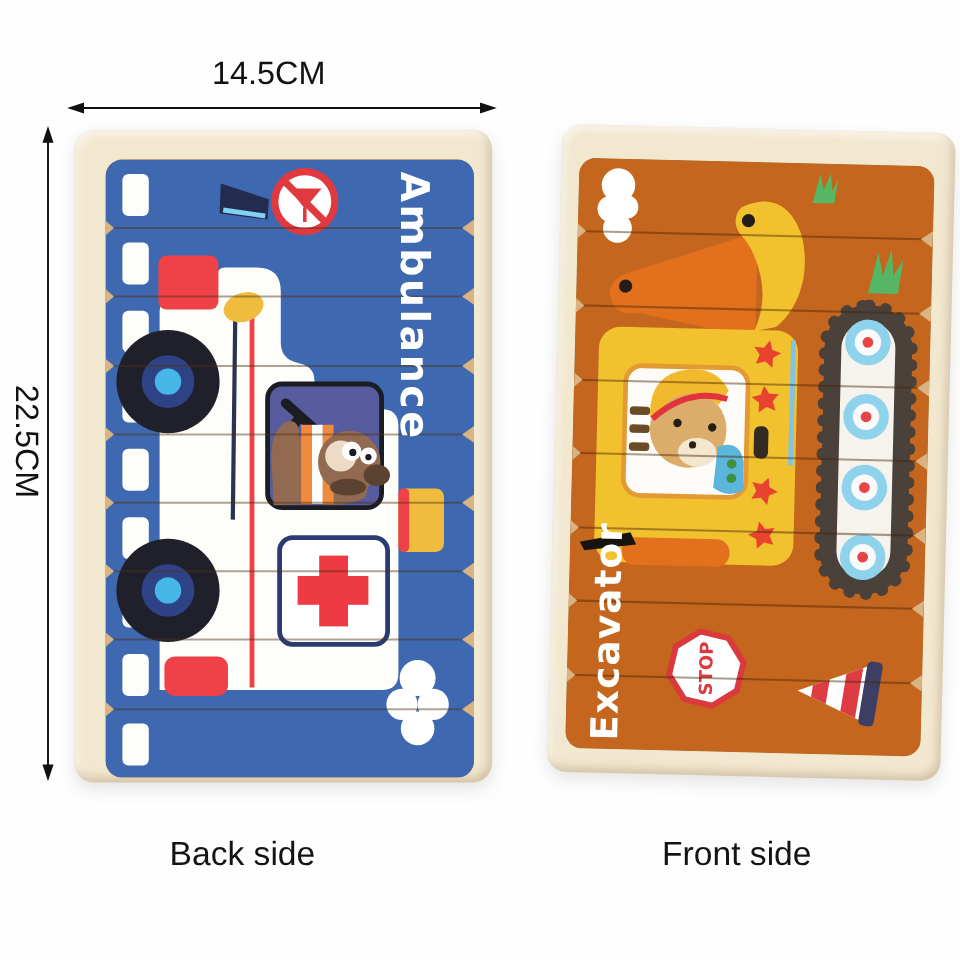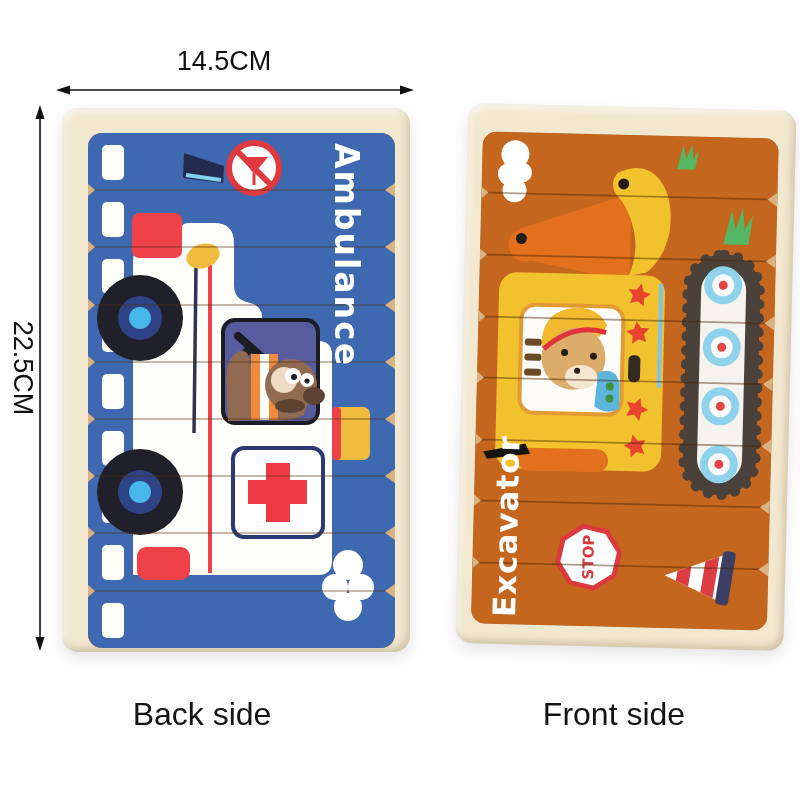--- a/index.html
+++ b/index.html
@@ -18,21 +18,21 @@
         box-shadow:inset 0 0 0 2px rgba(142,92,40,.55), inset 0 2px 7px rgba(110,62,15,.45);}
   .board.left .well{left:26px;top:25px;width:307px;height:515px;}
   .board.right .well{left:15px;top:28px;width:296px;height:492px;}
   .well svg{display:block;}
   .vtext{position:absolute;color:#fff;font-family:"DejaVu Sans",sans-serif;font-weight:bold;
          white-space:nowrap;}
   .vtext.ambulance{left:258px;top:122px;font-size:33px;letter-spacing:2px;
          transform:translate(-50%,-50%) rotate(90deg);}
   .vtext.excavator{left:33px;top:394px;font-size:31px;letter-spacing:1px;
          transform:translate(-50%,-50%) rotate(-90deg);}
-  .caption{position:absolute;top:696px;width:220px;text-align:center;font-size:32px;color:#141414;}
+  .caption{position:absolute;top:696px;width:220px;text-align:center;font-size:28px;color:#141414;}
   .caption.back{left:92px;}
   .caption.front{left:504px;}
 </style>
 </head>
 <body>
 
 <div id="canvas">
 
   <div class="dim-label top">14.5CM</div>
   <svg class="arrow-svg" style="left:55px;top:82px;" width="360" height="16" viewBox="0 0 360 16">

